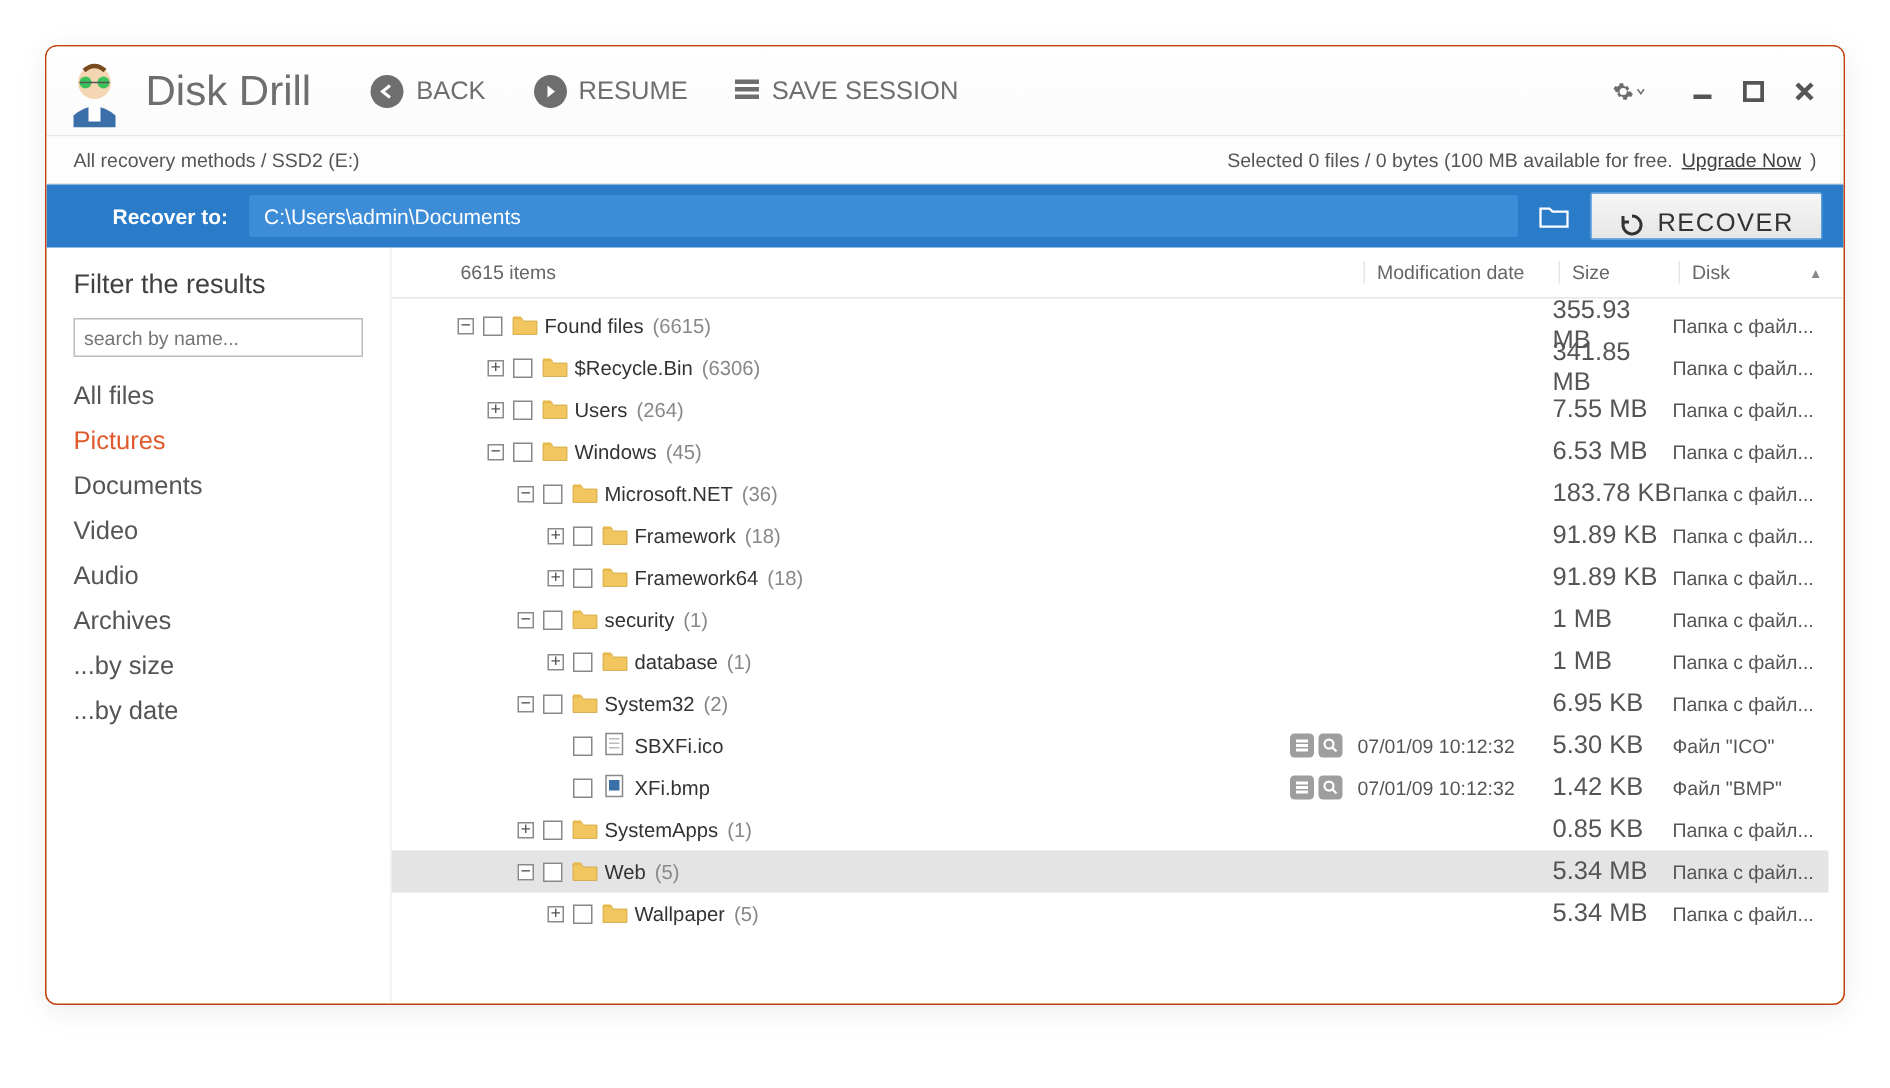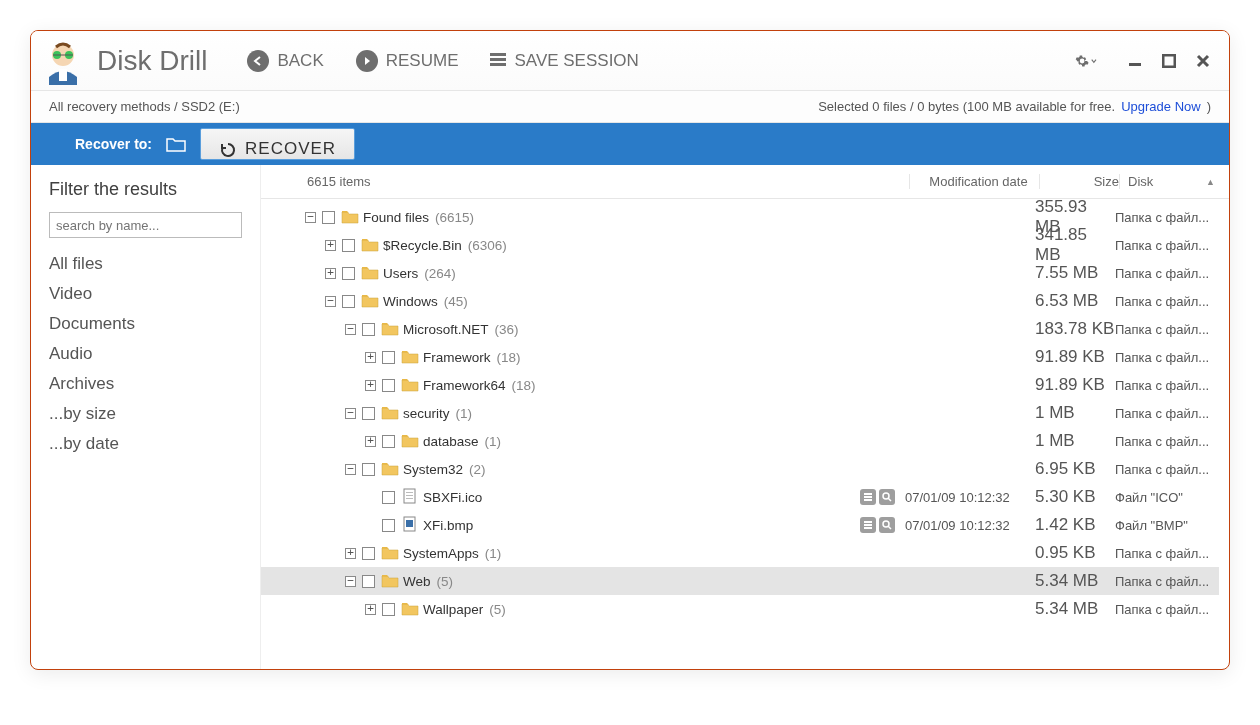--- a/index.html
+++ b/index.html
@@ -43,21 +43,21 @@
     height: 32px;
     display: flex;
     align-items: center;
     padding: 0 18px;
     font-size: 13px;
     color: #555;
     border-bottom: 1px solid #e6e6e6;
     background: #fdfdfd;
   }
   .statusbar .right { margin-left: auto; display: flex; gap: 6px; align-items: center; justify-content: flex-end; }
-  .link { color: #1d4ed8; cursor: pointer; }
+  .link { color: #404040; text-decoration: underline; cursor: pointer; }
   
   .recoverbar {
     height: 42px;
     background: #2a7bc8;
     display: flex;
     align-items: center;
     padding: 0 14px;
     gap: 14px;
     color: #fff;
     font-size: 14px;
@@ -119,22 +119,22 @@
     height: 34px;
     display: flex;
     align-items: center;
     border-bottom: 1px solid #e6e6e6;
     font-size: 13px;
     color: #666;
     padding-left: 46px;
     padding-right: 10px;
   }
   .col-name { flex: 1; }
-  .col-date { width: 130px; border-left: 1px solid #e6e6e6; padding-left: 8px; text-align: center; }
-  .col-size { width: 80px; border-left: 1px solid #e6e6e6; padding-left: 8px; text-align: right; }
+  .col-date { width: 130px; border-left: 1px solid #e6e6e6; padding-left: 8px; }
+  .col-size { width: 80px; border-left: 1px solid #e6e6e6; padding-left: 8px; }
   .col-kind { width: 100px; border-left: 1px solid #e6e6e6; padding-left: 8px; display: flex; align-items: center; justify-content: space-between; }
   .col-kind .sort { font-size: 9px; color: #888; margin-right: 4px; }
   .tree {
     flex: 1;
     overflow: auto;
     font-size: 13.5px;
     color: #333;
     padding: 4px 10px 4px 0;
   }
   .row {
@@ -259,20 +259,21 @@
     <span>All recovery methods / SSD2 (E:)</span>
     <div class="right">
       <span>Selected 0 files / 0 bytes (100 MB available for free.</span>
       <span class="link">Upgrade Now</span>
       <span>)</span>
     </div>
   </div>
 
   <div class="recoverbar">
     <span class="lbl">Recover to:</span>
+    <input class="path-input" value="C:\Users\admin\Documents" style="">
     <div class="folder-icon">
       <svg width="20" height="16" viewBox="0 0 20 16">
           <path d="M1 3 h6 l2 2 h10 v10 H1 Z" fill="none" stroke="#fff" stroke-width="1.5"></path>
         </svg>
     </div>
     <div class="recover-btn">
       <svg width="18" height="18" viewBox="0 0 18 18">
         <path d="M9 3 a6 6 0 1 1 -5.7 4.2" fill="none" stroke="#333" stroke-width="2"></path>
         <path d="M3 3 v4 h4" fill="none" stroke="#333" stroke-width="2"></path>
       </svg>
@@ -280,22 +281,23 @@
     </div>
   </div>
 
   <div class="body">
 
     <div class="sidebar">
       <h3>Filter the results</h3>
       <input class="search" placeholder="search by name..." style="">
       <div class="filters">
         <div class="filter">All files</div>
+        <div class="filter active">Pictures</div>
+        <div class="filter">Documents</div>
         <div class="filter">Video</div>
-        <div class="filter">Documents</div>
         <div class="filter">Audio</div>
         <div class="filter">Archives</div>
         <div class="filter">...by size</div>
         <div class="filter">...by date</div>
       </div>
     </div>
 
     <div class="main">
       <div class="list-header">
         <div class="col-name">6615 items</div>
@@ -535,21 +537,21 @@
               <span class="expander">+</span>
               <span class="chk"></span>
               <span><svg class="ficon" viewBox="0 0 18 16">
                   <path class="folder-svg" d="M1 4 h5 l2 2 h9 v9 H1 Z"></path>
                   <path d="M1 4 v-1 h5 l2 2" fill="#e8b847"></path>
                 </svg></span>
               <span class="fname">SystemApps</span>
               <span class="count"> (1)</span>
             </div>
             <div class="datecell"></div>
-            <div class="sizecell">0.95 KB</div>
+            <div class="sizecell">0.85 KB</div>
             <div class="kindcell">Папка с файл...</div>
           </div>
           <div class="row sel">
             <div class="namecell">
               <span class="indent" style="width: 80px;"></span>
               <span class="expander">−</span>
               <span class="chk"></span>
               <span><svg class="ficon" viewBox="0 0 18 16">
                   <path class="folder-svg" d="M1 4 h5 l2 2 h9 v9 H1 Z"></path>
                   <path d="M1 4 v-1 h5 l2 2" fill="#e8b847"></path>

